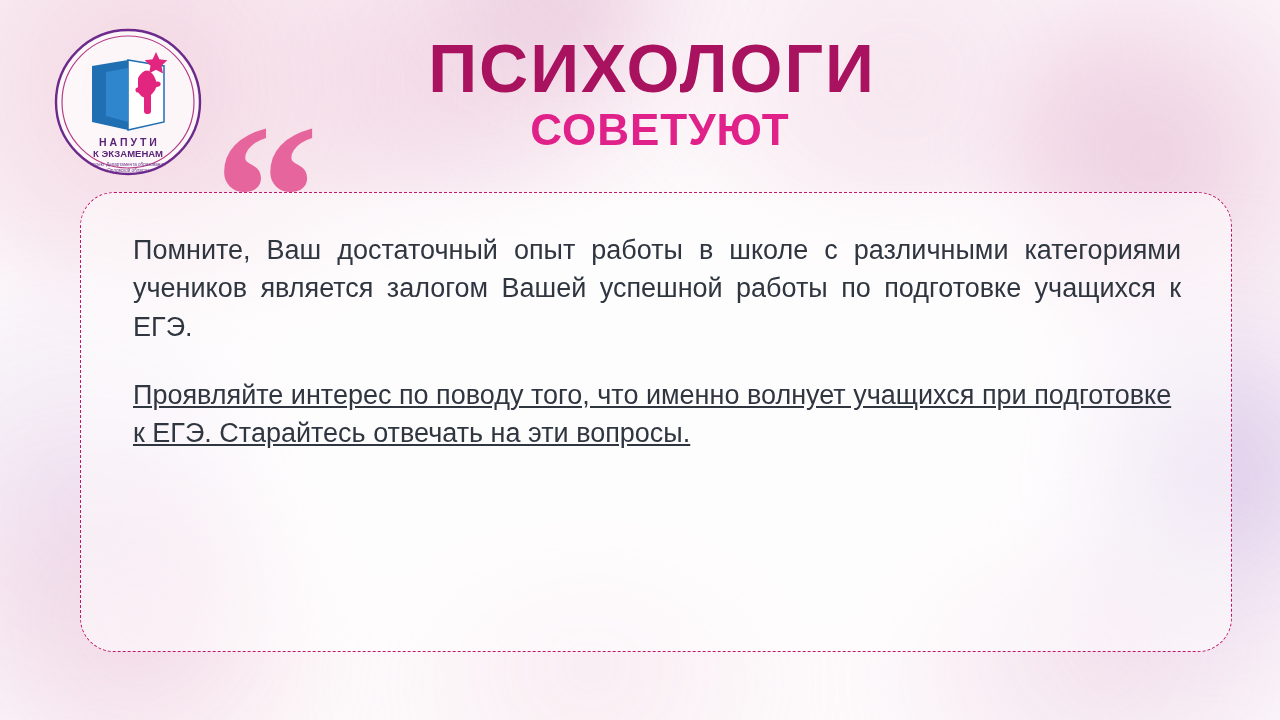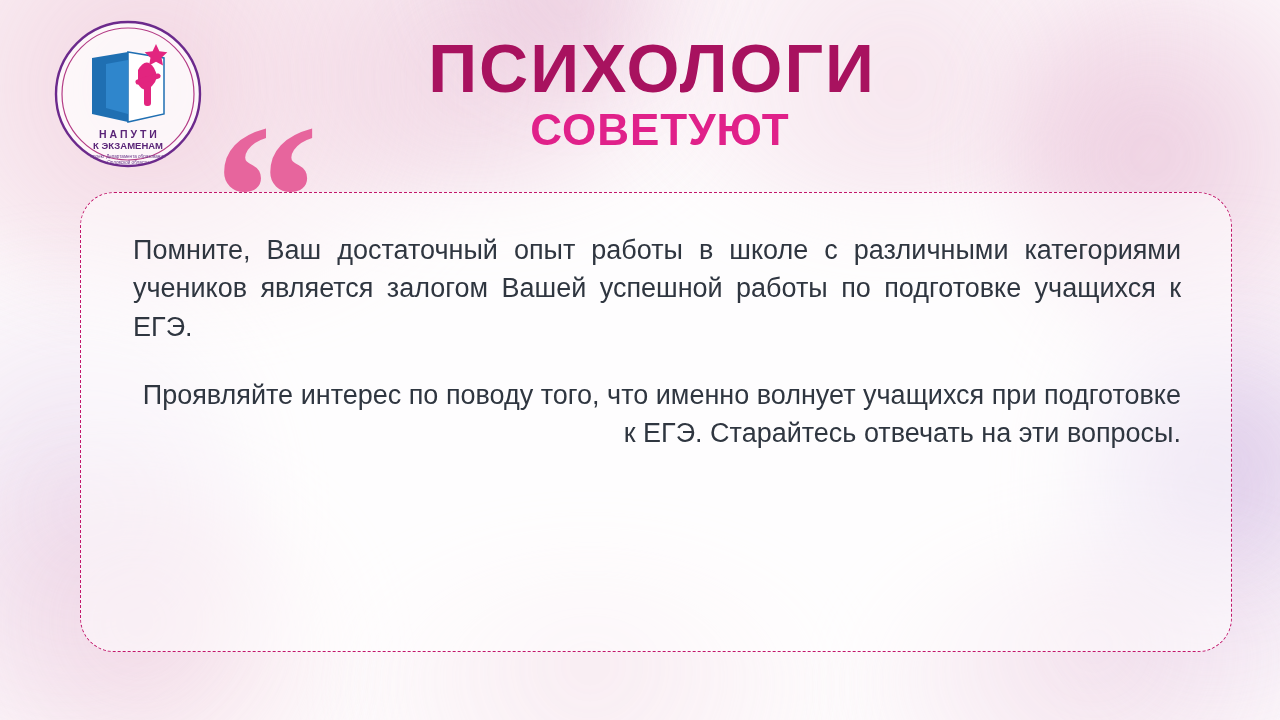--- a/index.html
+++ b/index.html
@@ -54,21 +54,21 @@
         background: radial-gradient(circle at 45% 35%, rgba(226,178,208,0.45), rgba(246,224,238,0.18) 62%, rgba(255,255,255,0) 78%); }
   .w10 { left: 420px; top: -210px; width: 300px; height: 300px;
         background: radial-gradient(circle at 50% 70%, rgba(214,150,190,0.45), rgba(255,255,255,0) 72%); }
   .w11 { left: 1130px; top: 330px; width: 260px; height: 260px;
         background: radial-gradient(circle at 35% 50%, rgba(198,160,216,0.55), rgba(255,255,255,0) 72%); }
 
   
   .logo {
     position: absolute;
     left: 52px;
-    top: 18px;
+    top: 26px;
     width: 152px;
     height: 152px;
   }
   .logo svg { display: block; }
 
   
   .title-block {
     position: absolute;
     left: 0;
     top: 34px;
@@ -125,21 +125,21 @@
   }
   .para {
     margin: 0 0 30px 0;
     font-family: "Liberation Sans", sans-serif;
     font-size: 27px;
     line-height: 1.42;
     color: #2f3640;
   }
   .para:last-child { margin-bottom: 0; }
   .justify { text-align: justify; }
-  .justify-last { text-align: right; }
+  .justify-last { text-align: left; text-decoration: underline; }
 </style>
 </head>
 <body>
 
 <div class="slide">
 
   <div class="bg-layer">
     <div class="wash w1"></div>
     <div class="wash w2"></div>
     <div class="wash w10"></div>

